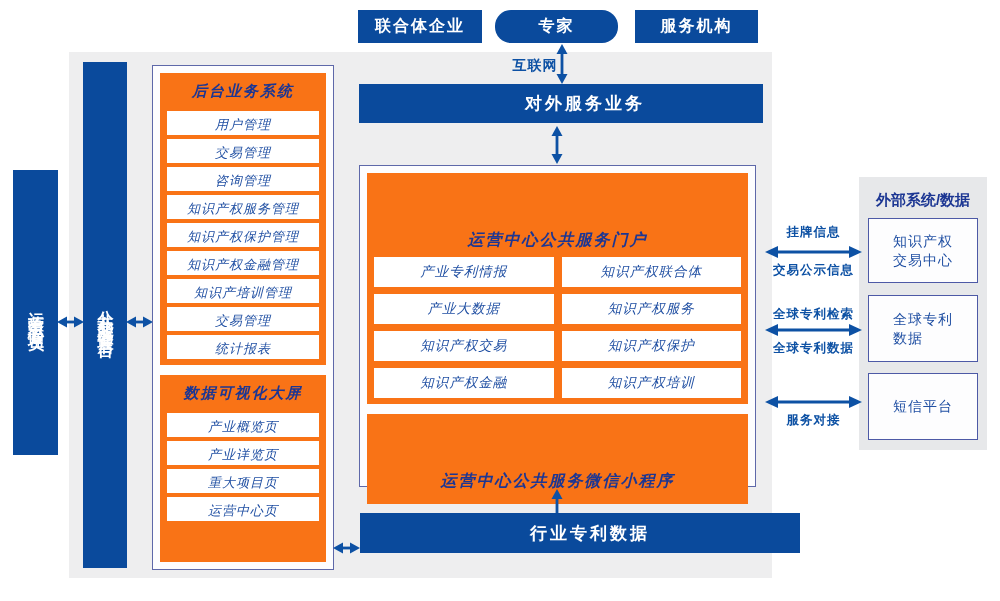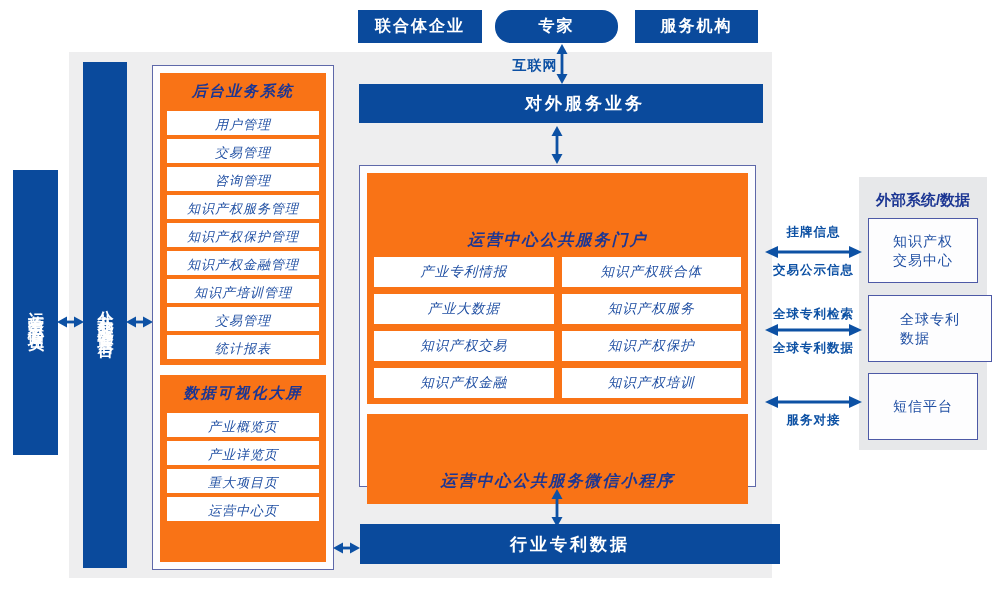--- a/index.html
+++ b/index.html
@@ -161,37 +161,37 @@
   </div>
 
   <div class="abs arrow" style="left:549px;top:489px;">
     <svg width="16" height="38">
         <polygon points="8,0 2.5,10 13.5,10"></polygon>
         <polygon points="8,38 2.5,28 13.5,28"></polygon>
         <rect x="6.6" y="9" width="2.8" height="20"></rect>
       </svg>
   </div>
 
-  <div class="abs box-dark bar" style="left:360px;top:524px;width:420px;height:40px;">
+  <div class="abs box-dark bar" style="left:360px;top:513px;width:420px;height:40px;padding-left:20px;">
       <span>行业专利数据</span>
     </div>
 
   <div class="abs arrow" style="left:333px;top:540px;">
     <svg width="27" height="16">
         <polygon points="0,8 10,2.5 10,13.5"></polygon>
         <polygon points="27,8 17,2.5 17,13.5"></polygon>
         <rect x="9" y="6.6" width="9" height="2.8"></rect>
       </svg>
   </div>
 
   <div class="abs gray-panel" style="left:859px;top:177px;width:128px;height:273px;">
     <div class="ext-title" style="margin-top:14px;">外部系统/数据</div>
     <div class="abs ext-box" style="left:9px;top:41px;width:110px;height:65px;"><span>知识产权
 交易中心</span></div>
-    <div class="abs ext-box" style="left:9px;top:118px;width:124px;height:67px;"><span>全球专利
+    <div class="abs ext-box" style="left:9px;top:118px;width:110px;height:67px;"><span>全球专利
 数据</span></div>
     <div class="abs ext-box" style="left:9px;top:196px;width:110px;height:67px;"><span>短信平台</span></div>
   </div>
 
   <div class="abs lbl" style="left:764px;top:224px;width:99px;">挂牌信息</div>
   <div class="abs arrow" style="left:765px;top:244px;">
     <svg width="97" height="16">
         <polygon points="0,8 13,2 13,14"></polygon>
         <polygon points="97,8 84,2 84,14"></polygon>
         <rect x="12" y="6.5" width="73" height="3"></rect>

